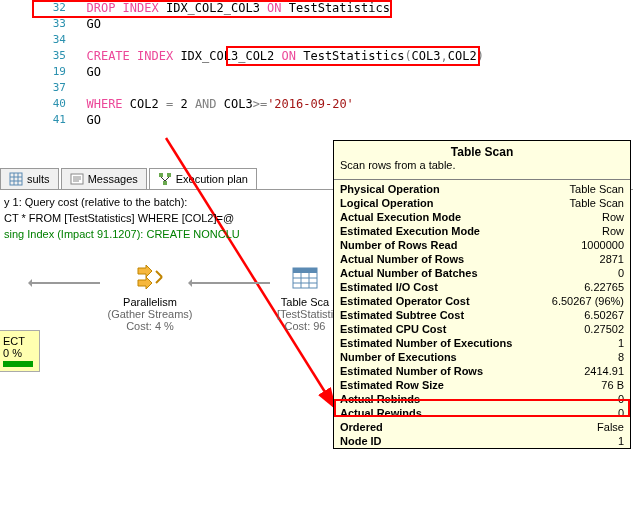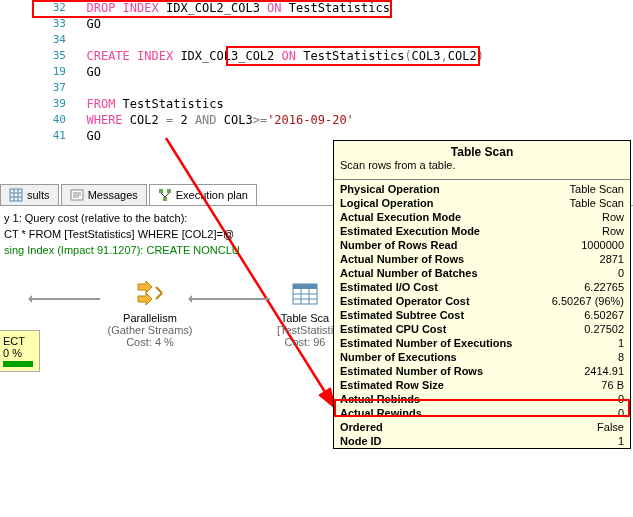--- a/index.html
+++ b/index.html
@@ -61,24 +61,20 @@
     </div>
     <div class="line">
       <div class="ln">19</div>
       <div class="code"><span>  </span><span class="txt">GO</span></div>
     </div>
     <div class="line">
       <div class="ln">37</div>
       <div class="code"><span>  </span></div>
     </div>
     <div class="line">
-      <div class="ln">39</div>
-      <div class="code"><span>  </span><span class="kw">FROM</span><span class="txt"> TestStatistics</span></div>
-    </div>
-    <div class="line">
       <div class="ln">40</div>
       <div class="code"><span>  </span><span class="kw">WHERE</span><span class="txt"> COL2 </span><span class="op">=</span><span class="txt"> </span><span class="num">2</span><span class="txt"> </span><span class="op">AND</span><span class="txt"> COL3</span><span class="op">&gt;=</span><span class="str">'2016-09-20'</span></div>
     </div>
     <div class="line">
       <div class="ln">41</div>
       <div class="code"><span>  </span><span class="txt">GO</span></div>
     </div>
   </div>
 
 <div class="box-red" style="left:32px; top:0px; width:360px; height:18px;"></div>

